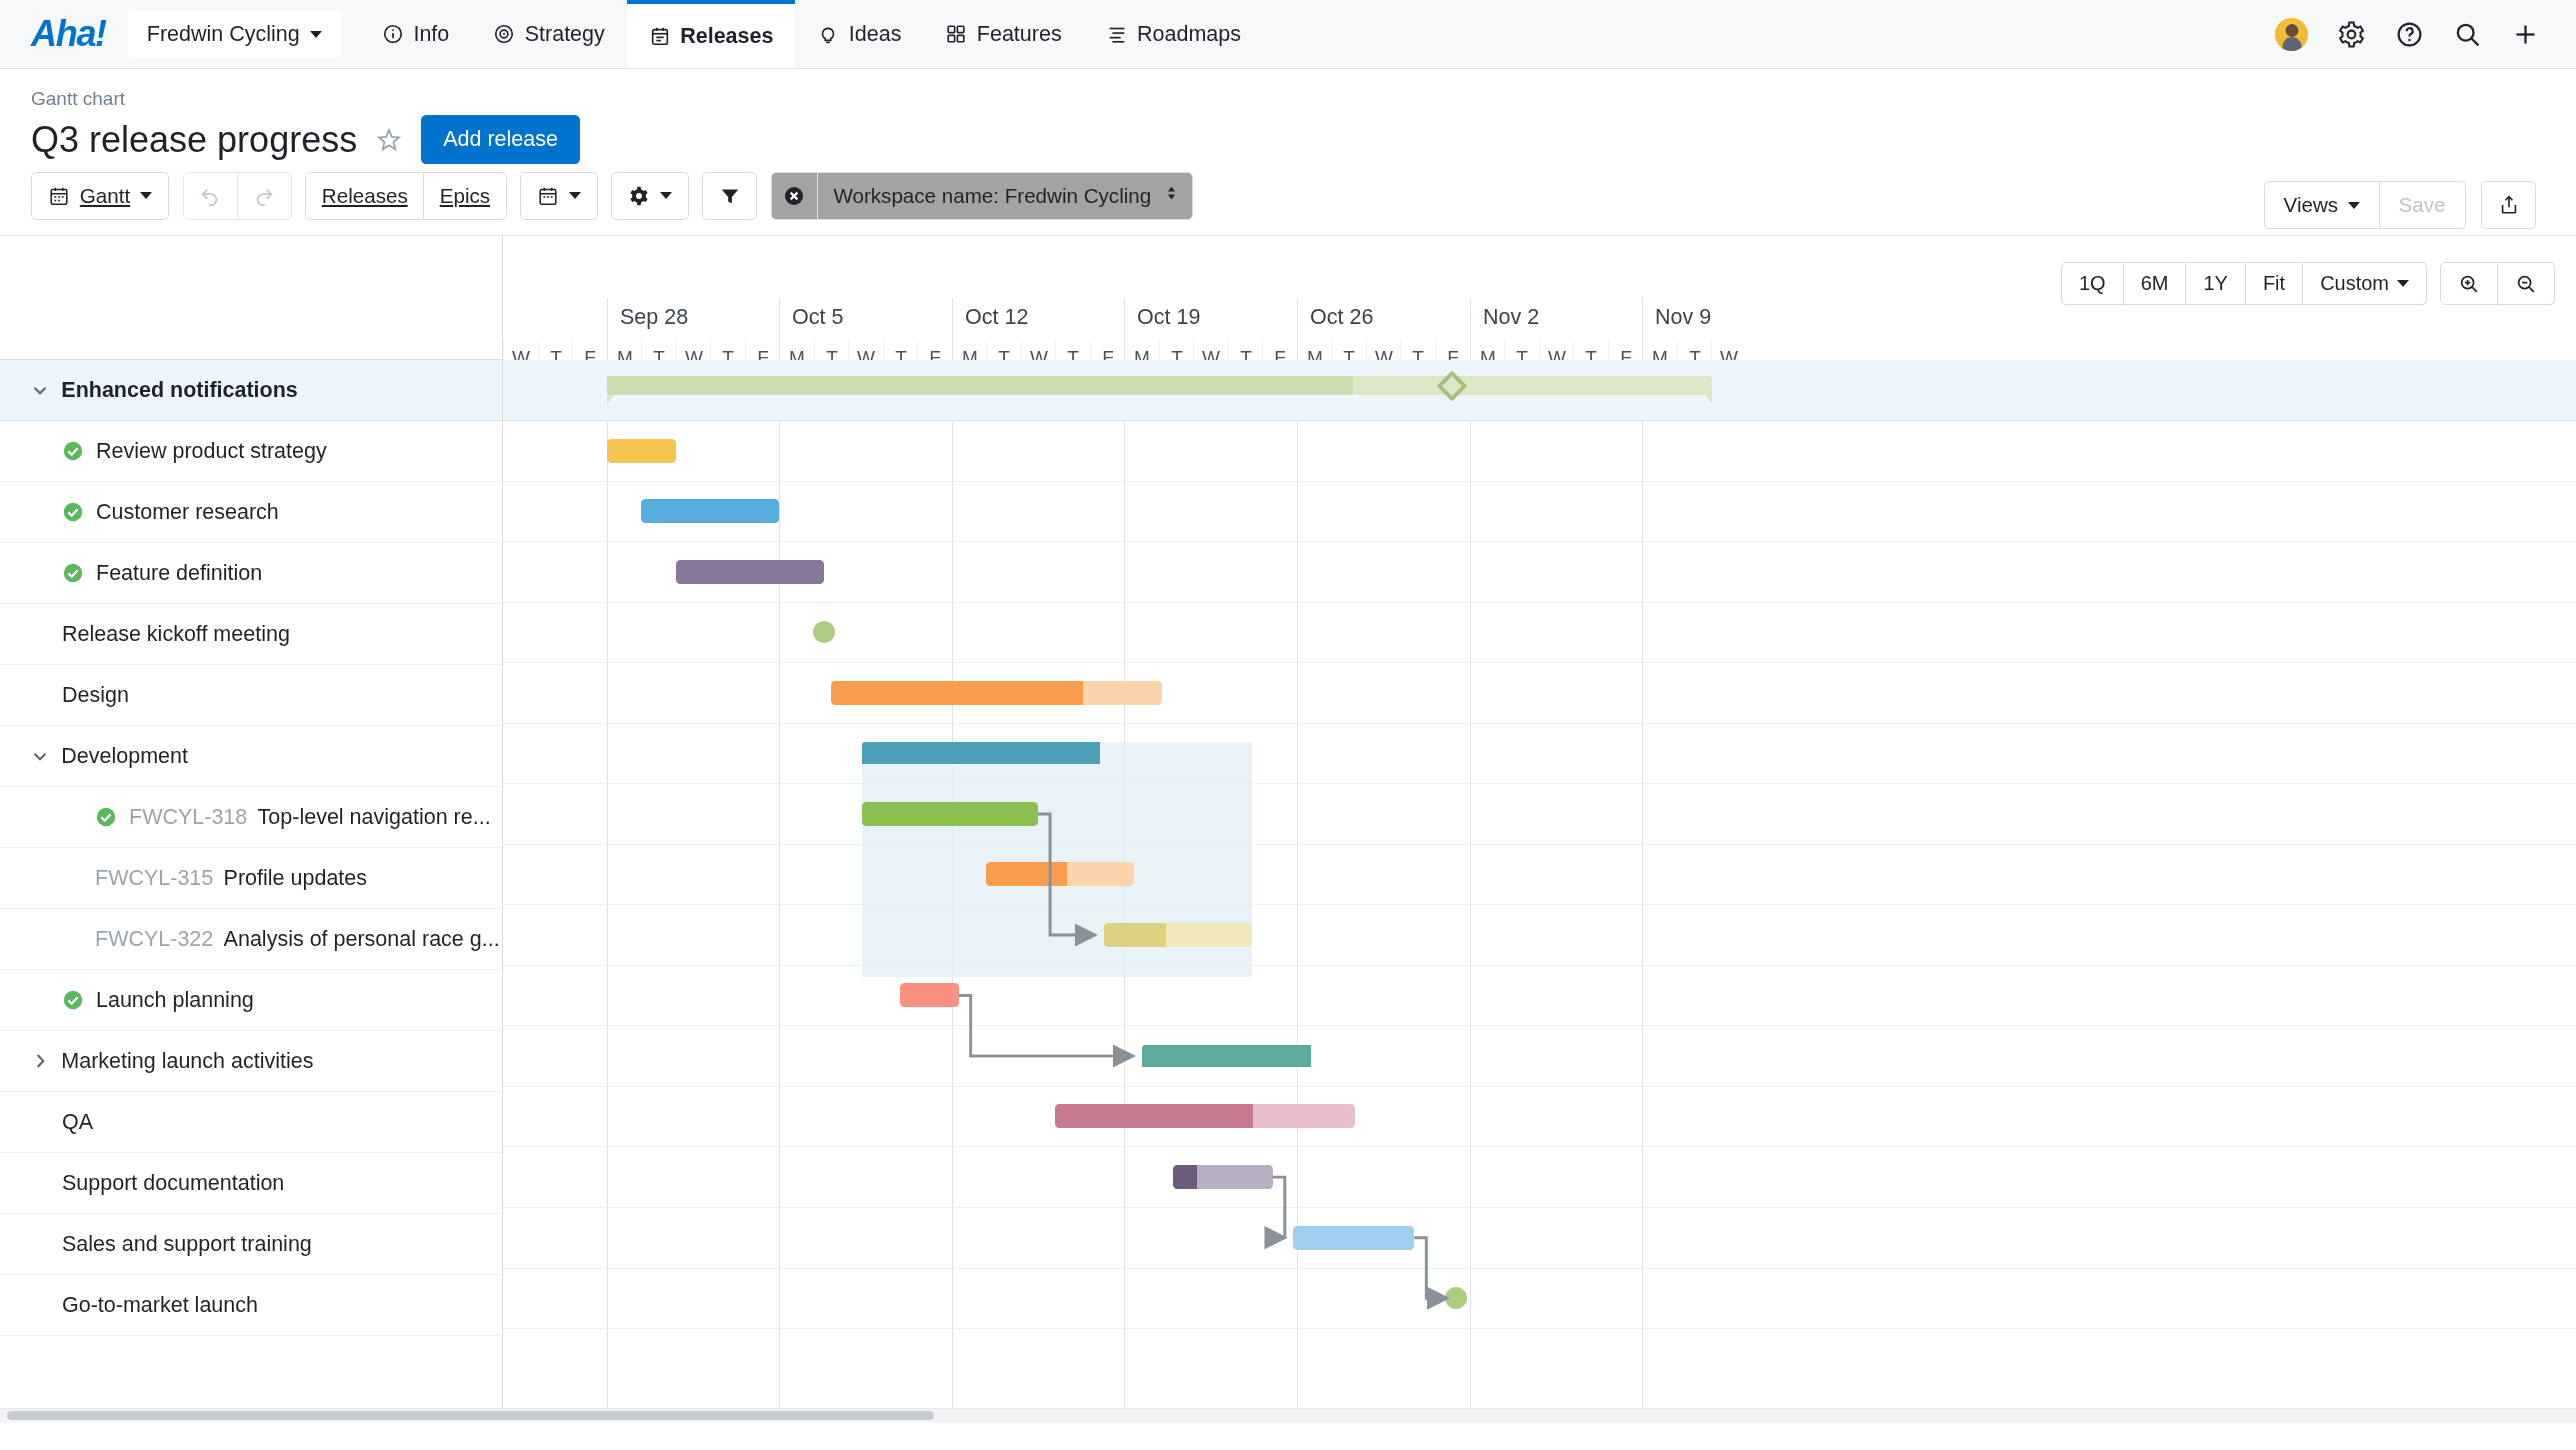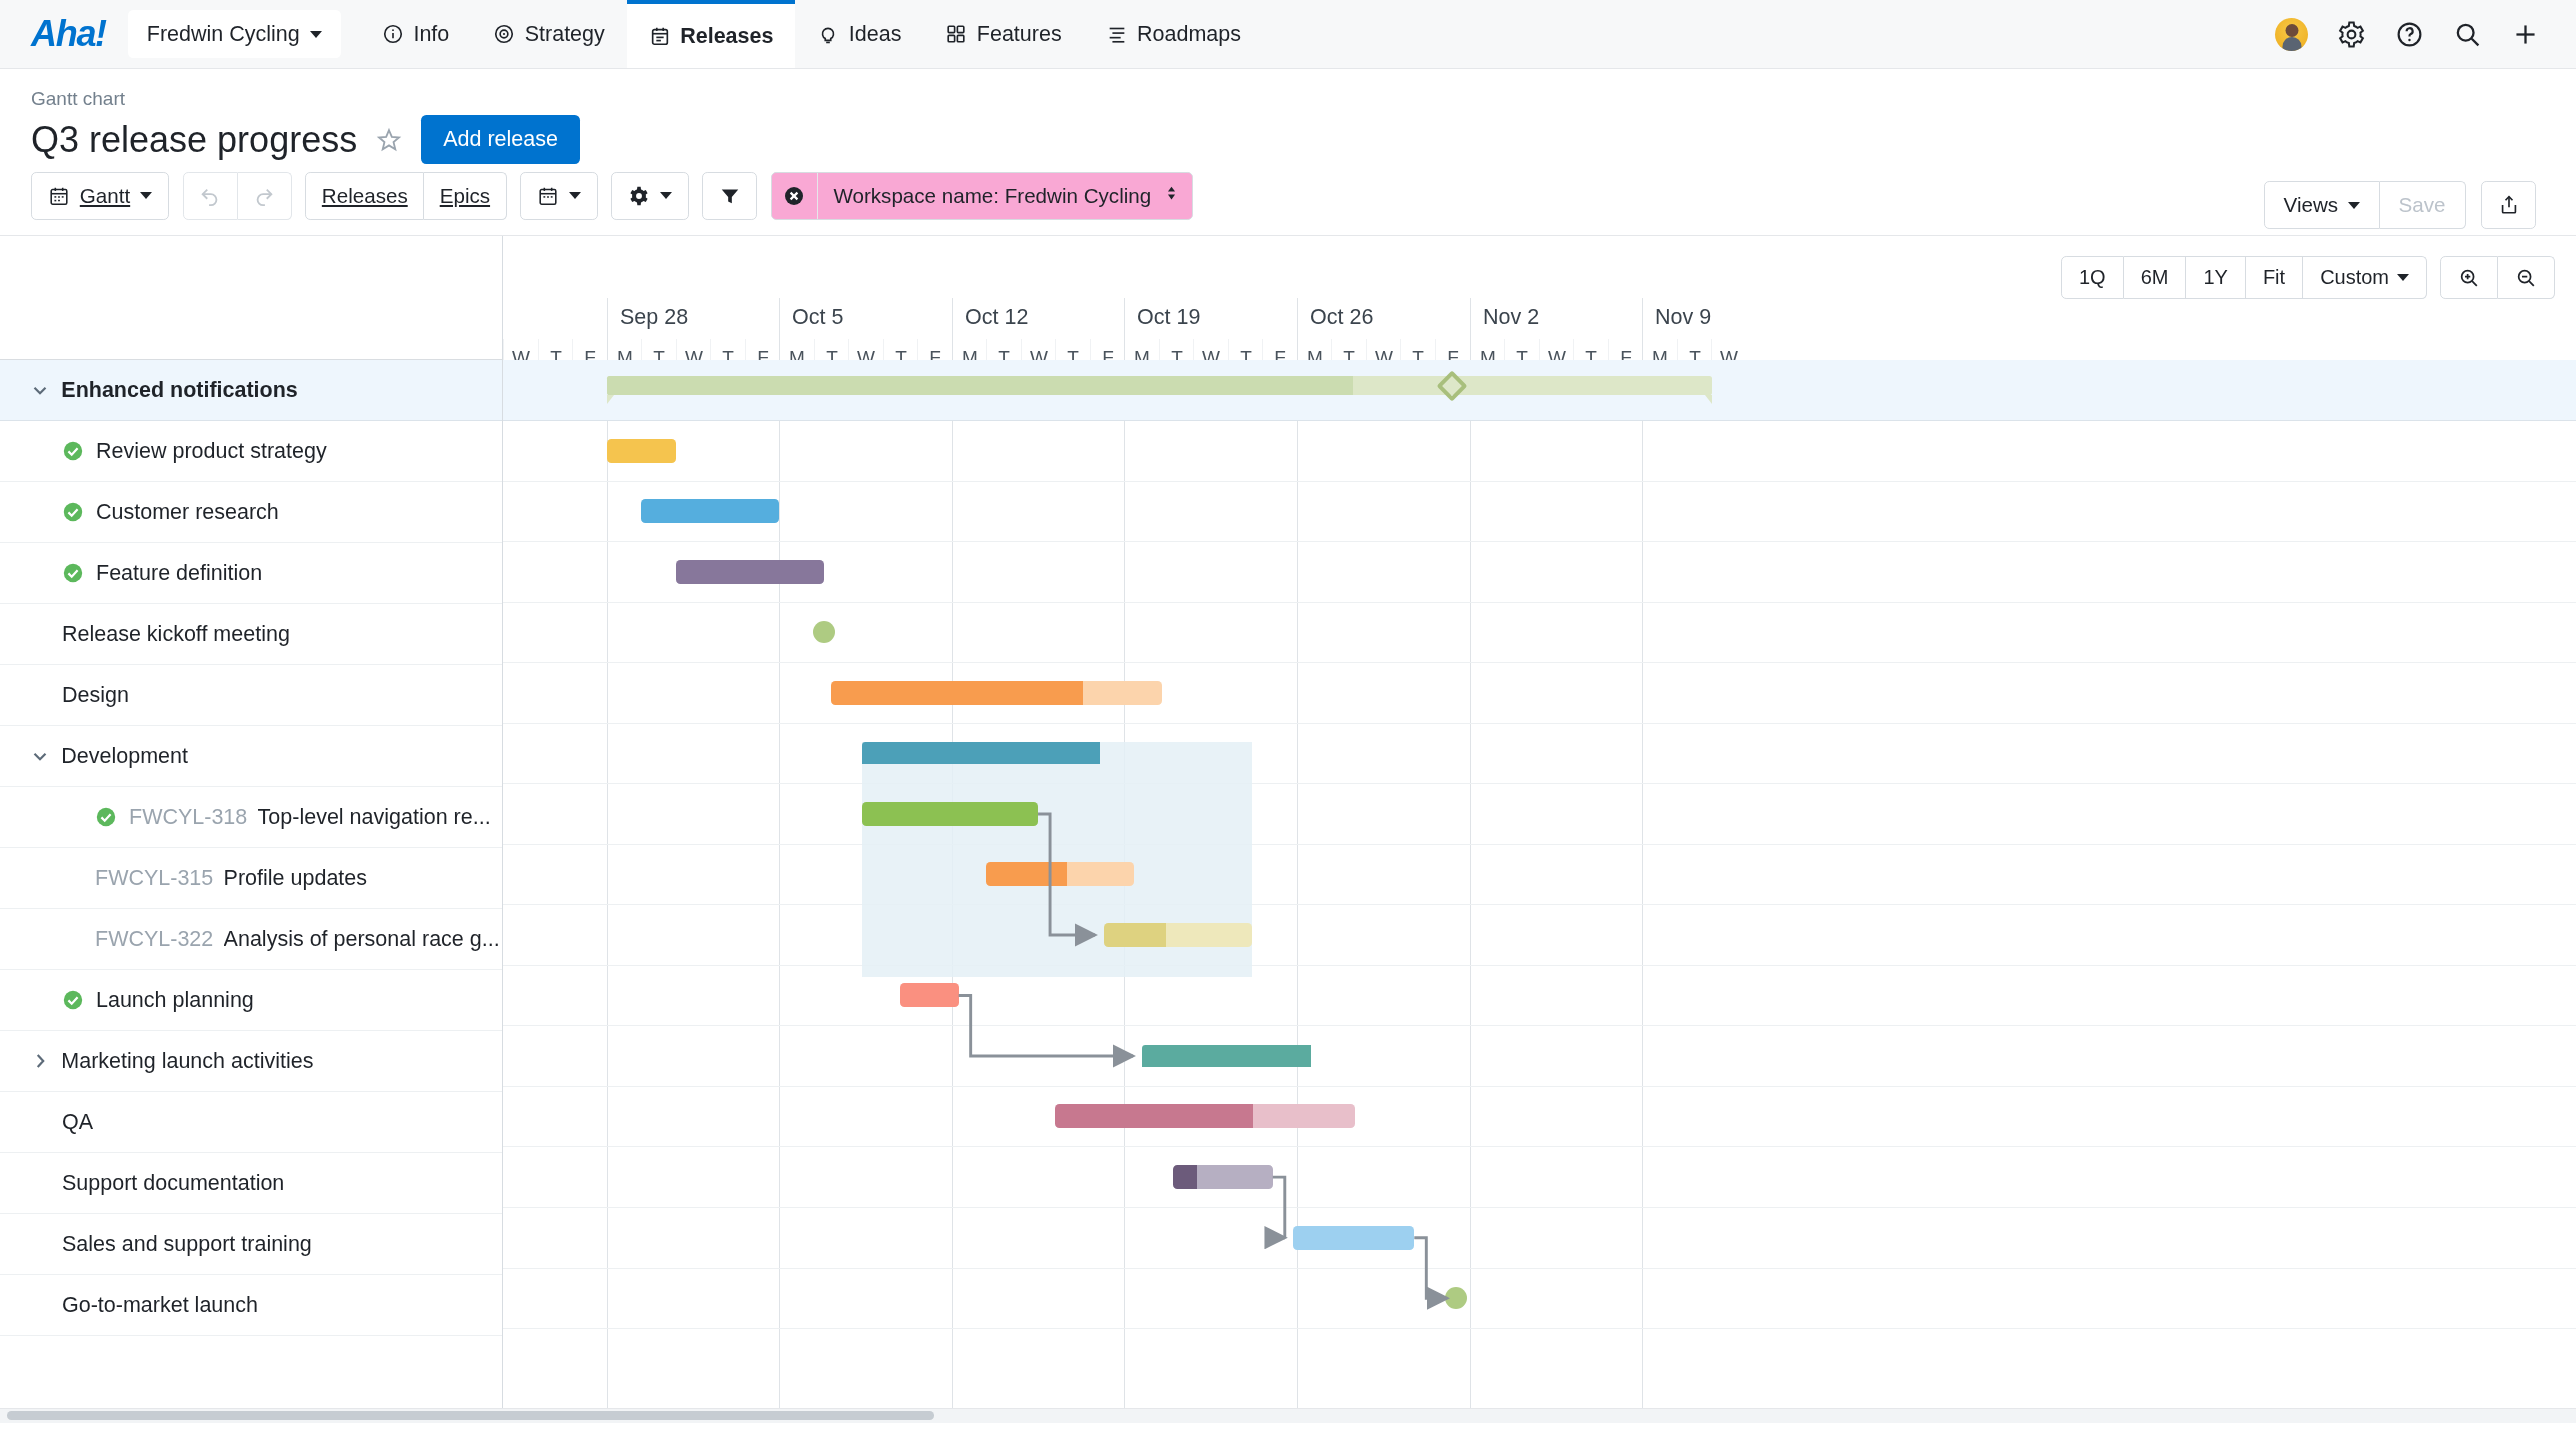--- a/index.html
+++ b/index.html
@@ -139,21 +139,21 @@
   .tbtn.ghost { border-color:#e2e6ea; color:#c2c8ce; }
   .tbtn .ti { width:22px; height:22px; display:block; }
   .tbtn .ti svg { width:100%; height:100%; display:block; }
   .seg { display:flex; }
   .seg .tbtn { border-radius:0; border-left-width:0; }
   .seg .tbtn:first-child { border-radius:5.2px 0 0 5.2px; border-left-width:0.9px; }
   .seg .tbtn:last-child { border-radius:0 5.2px 5.2px 0; }
   .filterchip {
     display:flex; align-items:center;
     border:0.9px solid #d7dce1; border-radius:5.2px; height:48px;
-    background:#f9a8d4; overflow:hidden; cursor:pointer;
+    background:#a3a3a3; overflow:hidden; cursor:pointer;
   }
   .filterchip .xbox {
     width:46px; height:100%;
     display:flex; align-items:center; justify-content:center;
     border-right:0.9px solid #e5e7ea;
   }
   .filterchip .ftext {
     padding: 0 12px 0 15.5px; font-size:20.6px; color:#1f2329;
     display:flex; align-items:center; gap:12px;
   }
@@ -187,21 +187,21 @@
   .spacer { width: 33px; flex: 0 0 33px; }
   .check {
     width: 22px; height: 22px; flex:0 0 22px; margin-right: 12px;
   }
   .check svg { width:100%; height:100%; display:block; }
   .refid { color: #9aa4ae; margin-right: 10.3px; }
   .truncname { overflow:hidden; text-overflow: ellipsis; max-width: 369px; display:inline-block; }
 
   .rightpane { flex: 1; position: relative; overflow: hidden; background:#fff; }
   .zoomctl {
-    position: absolute; right: 20.6px; top: 20px;
+    position: absolute; right: 20.6px; top: 26px;
     display: flex; align-items:center; gap: 13.7px; z-index: 30;
   }
   .zbtn {
     background:#fff; border:0.9px solid #d7dce1;
     font-size:20px; font-family:inherit; color:#1f2329;
     height: 43px; padding: 0 17px; cursor:pointer;
     display:flex; align-items:center; gap:7.7px;
   }
   .zseg { display:flex; }
   .zseg .zbtn { border-radius:0; border-left-width:0; }

